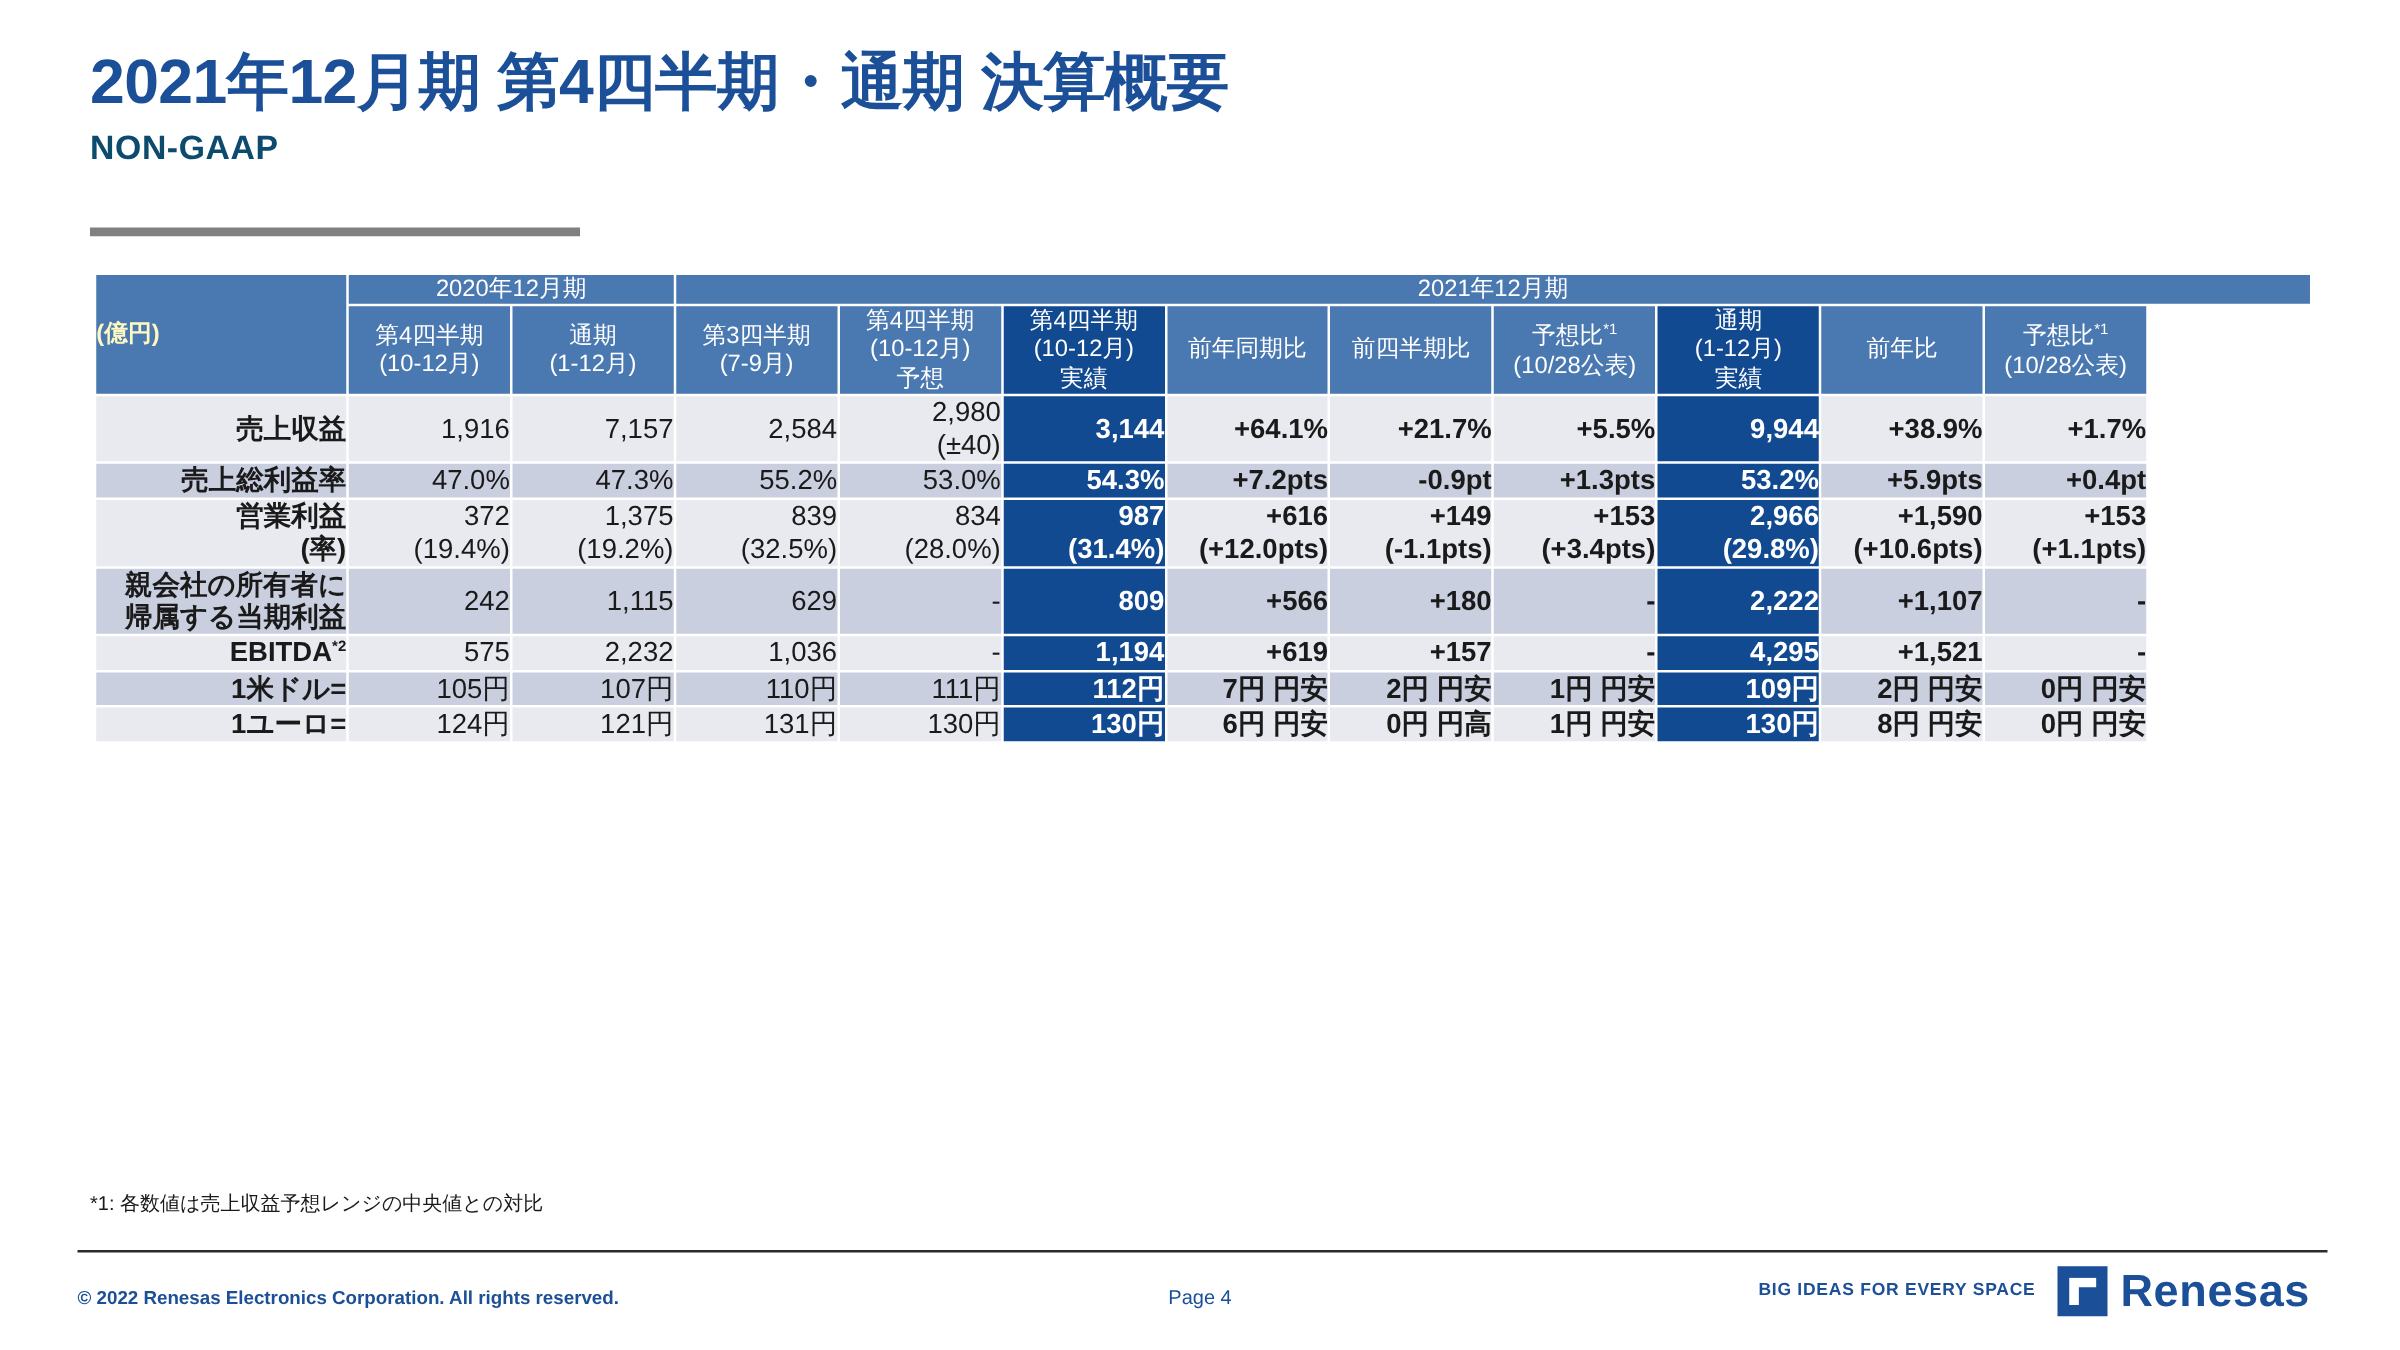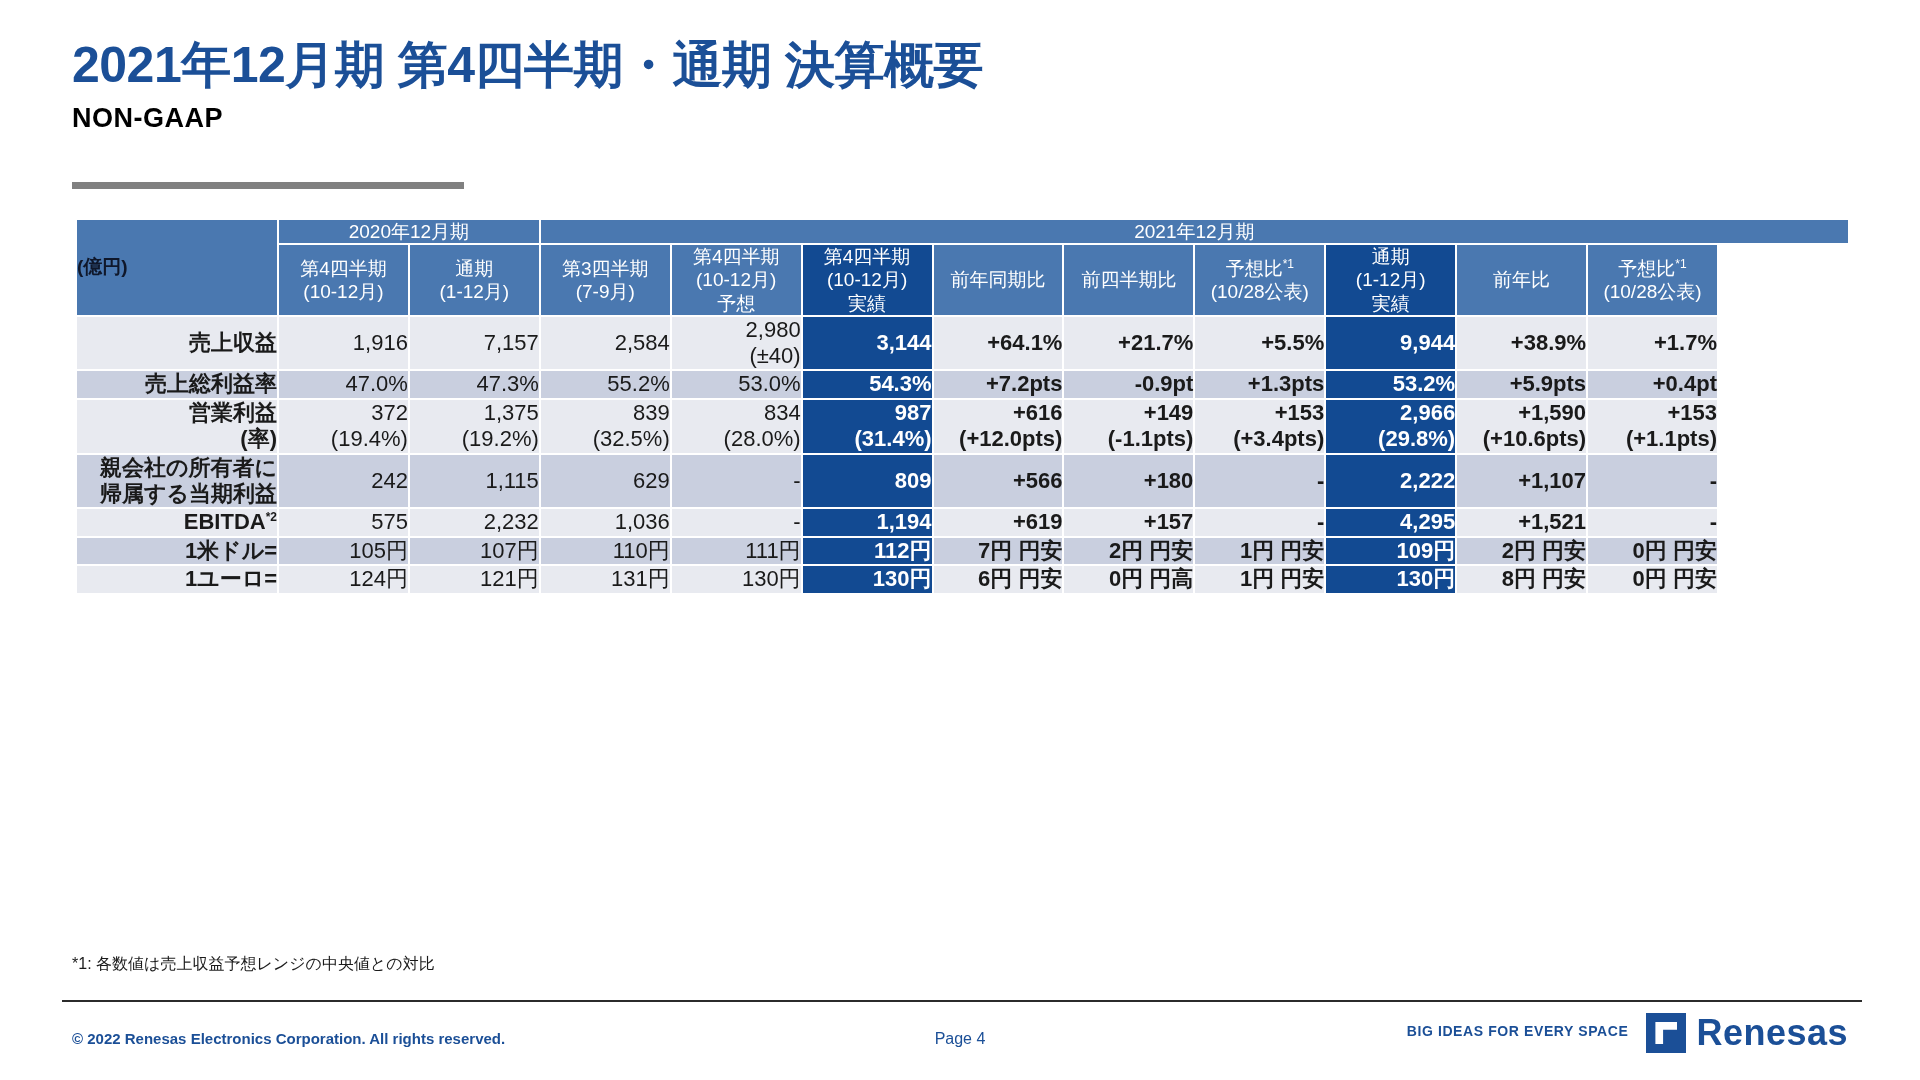--- a/index.html
+++ b/index.html
@@ -31,21 +31,21 @@
     font-weight: bold;
     color: #1b4f97;
     letter-spacing: -0.5px;
     line-height: 1.1;
     white-space: nowrap;
   }
   .slide-subtitle {
     margin-top: 10px;
     font-size: 27px;
     font-weight: bold;
-    color: #000000;
+    color: #0c4a6e;
     letter-spacing: 0.5px;
   }
   .title-rule {
     position: absolute;
     left: 72px;
     top: 182px;
     width: 392px;
     height: 7px;
     background: #808080;
   }
@@ -82,21 +82,21 @@
     background: #124a92;
     color: #ffffff;
     font-size: 19px;
     font-weight: normal;
     text-align: center;
     line-height: 1.22;
     padding: 7px 2px;
   }
   .h-unit {
     background: #4a78b0;
-    color: #0f172a;
+    color: #fef9c3;
     font-size: 19px;
     text-align: left;
     padding-left: 14px;
     vertical-align: middle;
   }
   .sup { font-size: 12px; vertical-align: super; }
 
   
   .rowlabel {
     font-size: 22px;
@@ -137,21 +137,21 @@
     left: 62px;
     top: 1000px;
     width: 1800px;
     height: 2px;
     background: #2b2b2b;
   }
 
   
   .footer-copy {
     position: absolute;
-    left: 72px;
+    left: 62px;
     top: 1030px;
     font-size: 15px;
     font-weight: bold;
     color: #1b4f97;
   }
   .footer-page {
     position: absolute;
     left: 50%;
     transform: translateX(-50%);
     top: 1030px;

